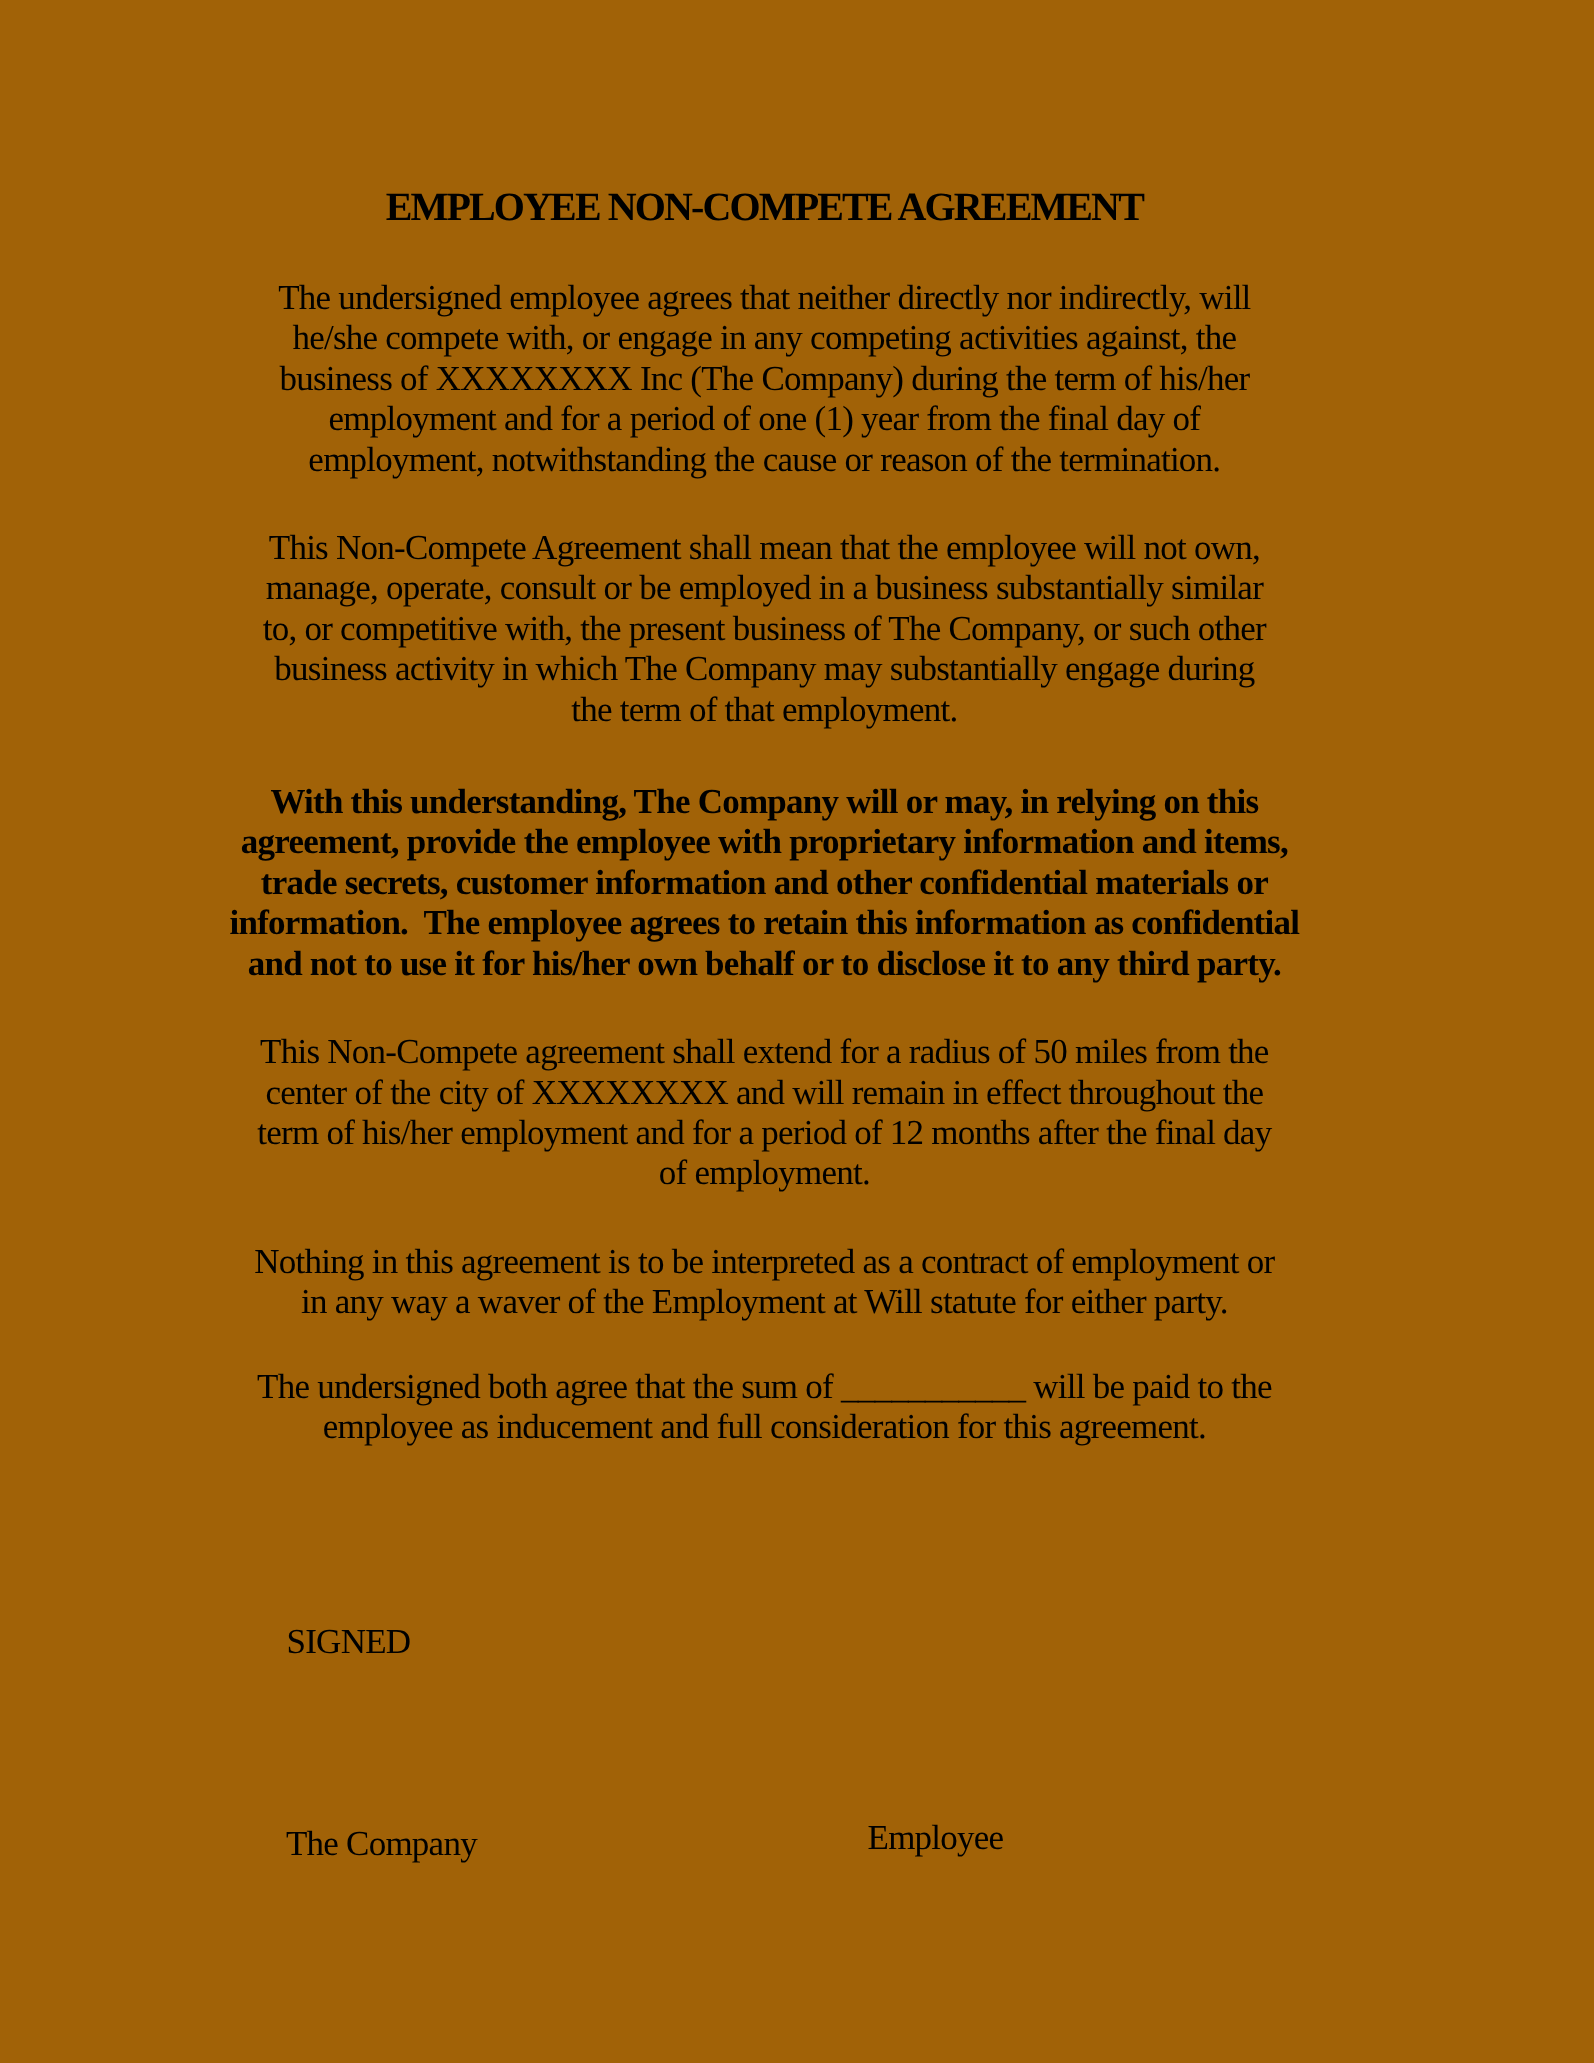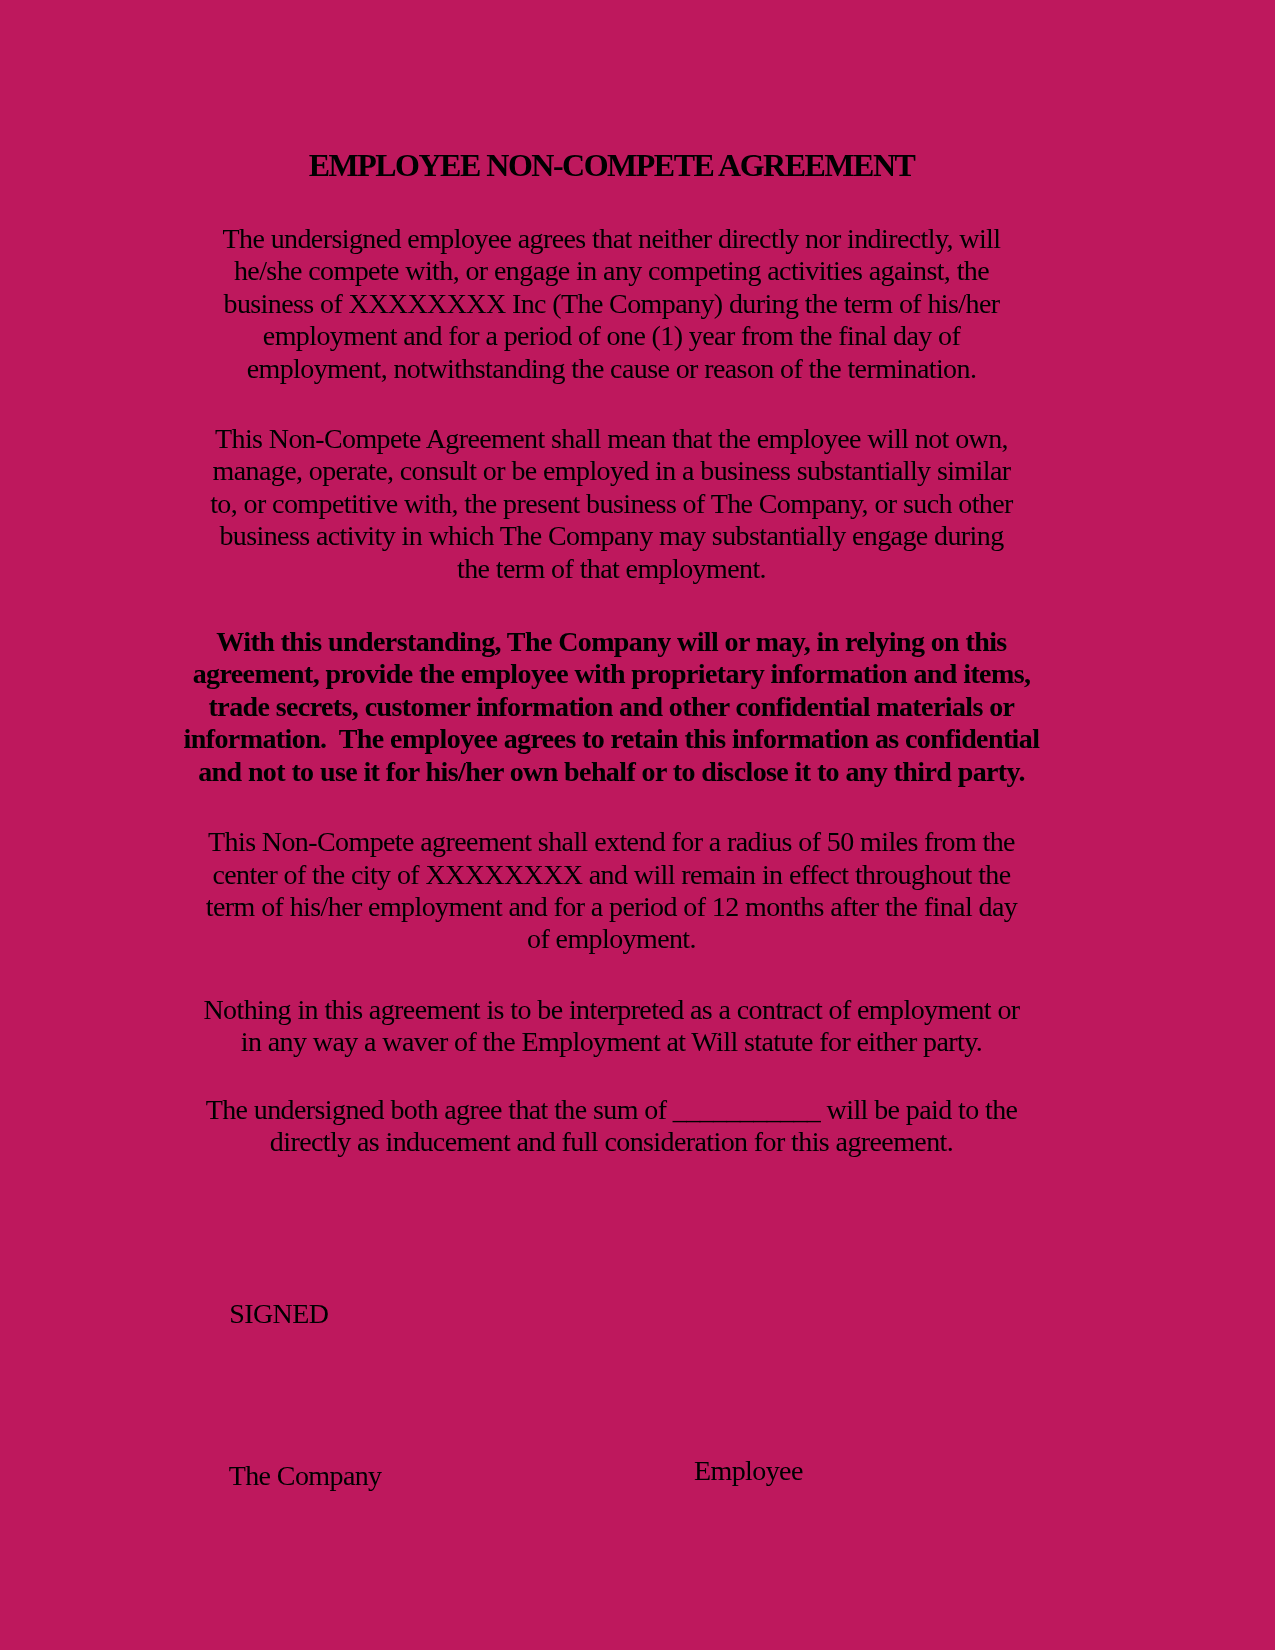--- a/index.html
+++ b/index.html
@@ -1,20 +1,20 @@
 <!DOCTYPE html>
 <html><head>
 <meta charset="utf-8">
 <style>
   html, body { margin: 0; padding: 0; background: #ffffff; }
   .page {
     position: relative;
     width: 1275px;
     height: 1650px;
-    background: #be185d;
+    background: #a16207;
     color: #000000;
     font-family: "Liberation Serif", "DejaVu Serif", serif;
     overflow: hidden;
   }
   .content {
     position: absolute;
     left: 178px;
     top: 0;
     width: 867px;
   }
@@ -80,21 +80,21 @@
 
     <p class="body-par p4">This Non-Compete agreement shall extend for a radius of 50 miles from the
 center of the city of XXXXXXXX and will remain in effect throughout the
 term of his/her employment and for a period of 12 months after the final day
 of employment.</p>
 
     <p class="body-par p5">Nothing in this agreement is to be interpreted as a contract of employment or
 in any way a waver of the Employment at Will statute for either party.</p>
 
     <p class="body-par p6">The undersigned both agree that the sum of ___________ will be paid to the
-directly as inducement and full consideration for this agreement.</p>
+employee as inducement and full consideration for this agreement.</p>
 
     <div class="sig-block">
       <div class="sig-row">
         <span>SIGNED</span>
       </div>
       <div class="sig-row">
         <span>The Company</span>
         <span class="rcol">Employee</span>
       </div>
       <div class="sig-row lines-row">

